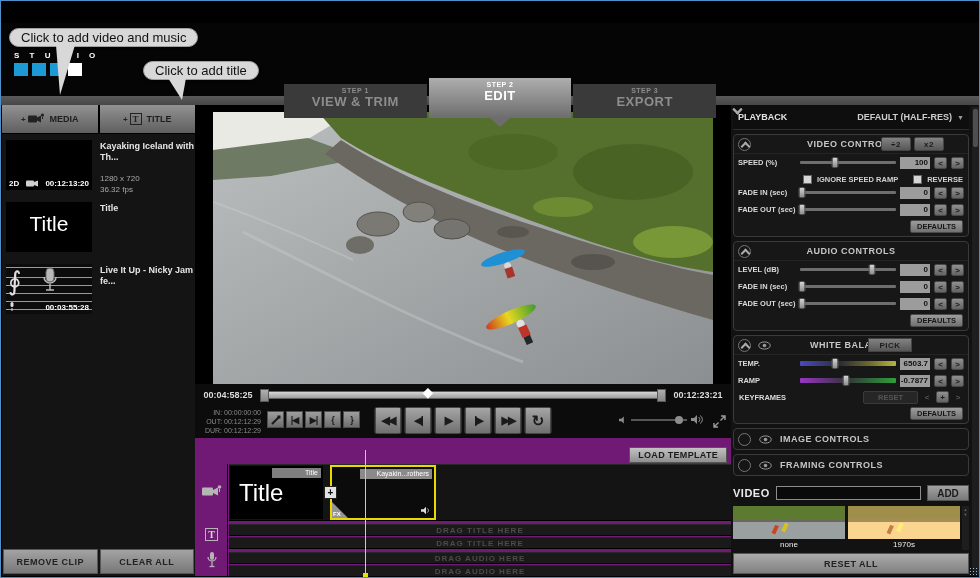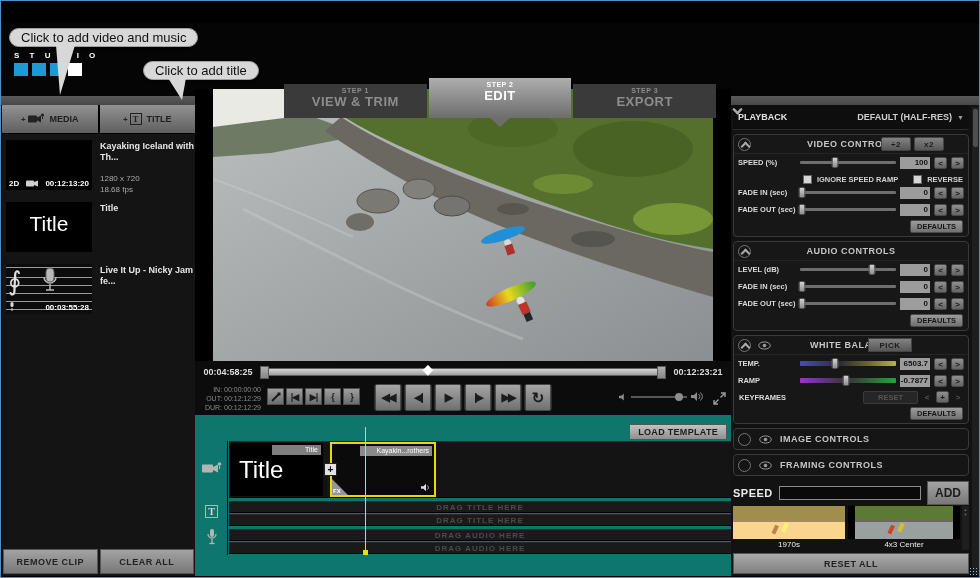--- a/index.html
+++ b/index.html
@@ -72,21 +72,21 @@
   .clef { position:absolute; left:2px; top:2px; font-size:26px; color:#e0e0e0; }
   .micbig { position:absolute; left:36px; top:3px; }
   .minfo { padding:1px 0 0 8px; font-size:8px; color:#a9a9a9; line-height:11px; }
   .mtitle { font-size:9px; font-weight:bold; color:#e6e6e6; margin-bottom:10px; }
   .lbtns { display:flex; gap:2px; height:25px; margin:2px 1px; }
   .lbtn { flex:1; background:linear-gradient(#a3a3a3,#787878); border:1px solid #555;
           font-size:9px; font-weight:bold; color:#222; letter-spacing:.5px;
           display:flex; align-items:center; justify-content:center; }
 
   
-  .center { position:absolute; left:194px; top:88px; width:536px; bottom:1px; background:#0f766e; }
+  .center { position:absolute; left:194px; top:111px; width:536px; bottom:1px; background:#701a75; }
   .videoarea { height:272px; background:#000; display:flex; justify-content:center; }
   .videoarea svg { width:500px; height:272px; }
   .scrubrow { height:22px; display:flex; align-items:center; padding:0 1px; background:#0c0c0c; }
   .time { width:64px; text-align:center; font-size:9px; font-weight:bold; color:#ddd; flex:none; }
   .sbar { flex:1; height:8px; background:linear-gradient(#d6d6d6,#9e9e9e); position:relative;
           border:1px solid #606060; }
   .trimh { position:absolute; top:-3px; width:9px; height:13px; background:linear-gradient(#b0b0b0,#888);
            border:1px solid #5a5a5a; }
   .diamond { position:absolute; left:40%; top:-7px; color:#fff; font-size:14px; line-height:14px; }
   .transrow { height:32px; position:relative; background:#0c0c0c; }
@@ -192,22 +192,22 @@
               font-weight:bold; padding:1px 14px; border-radius:2px; }
   .dimstep { color:#555; font-size:8px; font-weight:bold; width:10px; text-align:center; }
   .colsec { border:1px solid #3a3a3a; border-radius:4px; margin-top:4px; height:22px; display:flex;
             align-items:center; gap:8px; padding:0 4px; background:#151515;
             font-size:9px; font-weight:bold; color:#c6c6c6; letter-spacing:.5px; }
   .colsec .chevcirc { position:static; flex:none; }
   .presetblock { margin-top:auto; }
   .presetrow { display:flex; align-items:center; gap:6px; height:20px; }
   .presetlabel { font-size:11px; font-weight:bold; color:#eaeaea; letter-spacing:.5px; }
   .presetinput { flex:1; height:14px; background:#0a0a0a; border:1px solid #8d8d8d; }
-  .addbtn { width:42px; height:24px; background:linear-gradient(#a3a3a3,#787878); border:1px solid #555;
-            font-size:12px; font-weight:bold; color:#1d1d1d; display:flex; align-items:center;
+  .addbtn { width:42px; height:16px; background:linear-gradient(#a3a3a3,#787878); border:1px solid #555;
+            font-size:10px; font-weight:bold; color:#1d1d1d; display:flex; align-items:center;
             justify-content:center; }
   .thumbs { display:flex; gap:3px; margin-top:3px; padding-right:9px; position:relative; }
   .pthumb { flex:1; }
   .pimg { height:33px; position:relative; overflow:hidden;
           background:linear-gradient(180deg,#5c7a30 0 38%,#6b6862 38% 48%,#9aa0a0 48% 100%); }
   .pimg::before { content:""; position:absolute; left:45%; top:52%; width:4px; height:9px;
                   background:#d8c020; box-shadow:-8px 6px 0 #cc4422; transform:rotate(25deg); }
   .protune .pimg { filter:saturate(.7) brightness(1.12) contrast(.88); }
   .sep70 .pimg { filter:sepia(.85) saturate(1.7) brightness(1.15); }
   .p43 .pimg { border-left:7px solid #000; border-right:7px solid #000; }
@@ -283,21 +283,21 @@
             <svg width="13" height="9" viewBox="0 0 13 9">
               <rect x="0" y="1.5" width="8" height="6" rx="1" fill="#cfcfcf"></rect>
               <polygon points="8,3 12,1.5 12,7.5 8,6" fill="#cfcfcf"></polygon>
             </svg>
             <span class="mtime">00:12:13:20</span>
           </div>
         </div>
         <div class="minfo">
           <div class="mtitle">Kayaking Iceland with Th...</div>
           <div>1280 x 720</div>
-          <div>18.68 fps</div>
+          <div>36.32 fps</div>
         </div>
       </div>
       <div class="mitem">
         <div class="mthumb">
           <div class="bigtitle">Title</div>
         </div>
         <div class="minfo">
           <div class="mtitle">Title</div>
         </div>
       </div>
@@ -636,33 +636,33 @@
       <span class="chevcirc down"></span>
       <svg class="eye" width="13" height="9" viewBox="0 0 13 9">
         <ellipse cx="6.5" cy="4.5" rx="5.8" ry="3.6" fill="none" stroke="#999"></ellipse>
         <circle cx="6.5" cy="4.5" r="1.8" fill="#999"></circle>
       </svg>
       <span>FRAMING CONTROLS</span>
     </div>
 
     <div class="presetblock">
       <div class="presetrow">
-        <span class="presetlabel">SPEED</span>
+        <span class="presetlabel">VIDEO</span>
         <span class="presetinput"></span>
         <span class="addbtn">ADD</span>
       </div>
       <div class="thumbs">
+        <div class="pthumb">
+          <div class="pimg"></div>
+          <div class="plabel">none</div>
+        </div>
         <div class="pthumb sep70">
           <div class="pimg"></div>
           <div class="plabel">1970s</div>
         </div>
-        <div class="pthumb p43">
-          <div class="pimg"></div>
-          <div class="plabel">4x3 Center</div>
-        </div>
         <div class="pscroll">
           <div>▲</div>
           <div>▼</div>
         </div>
       </div>
       <div class="resetall">RESET ALL</div>
     </div>
     <div class="vscroll">
         <div class="vthumb"></div>
       </div>

